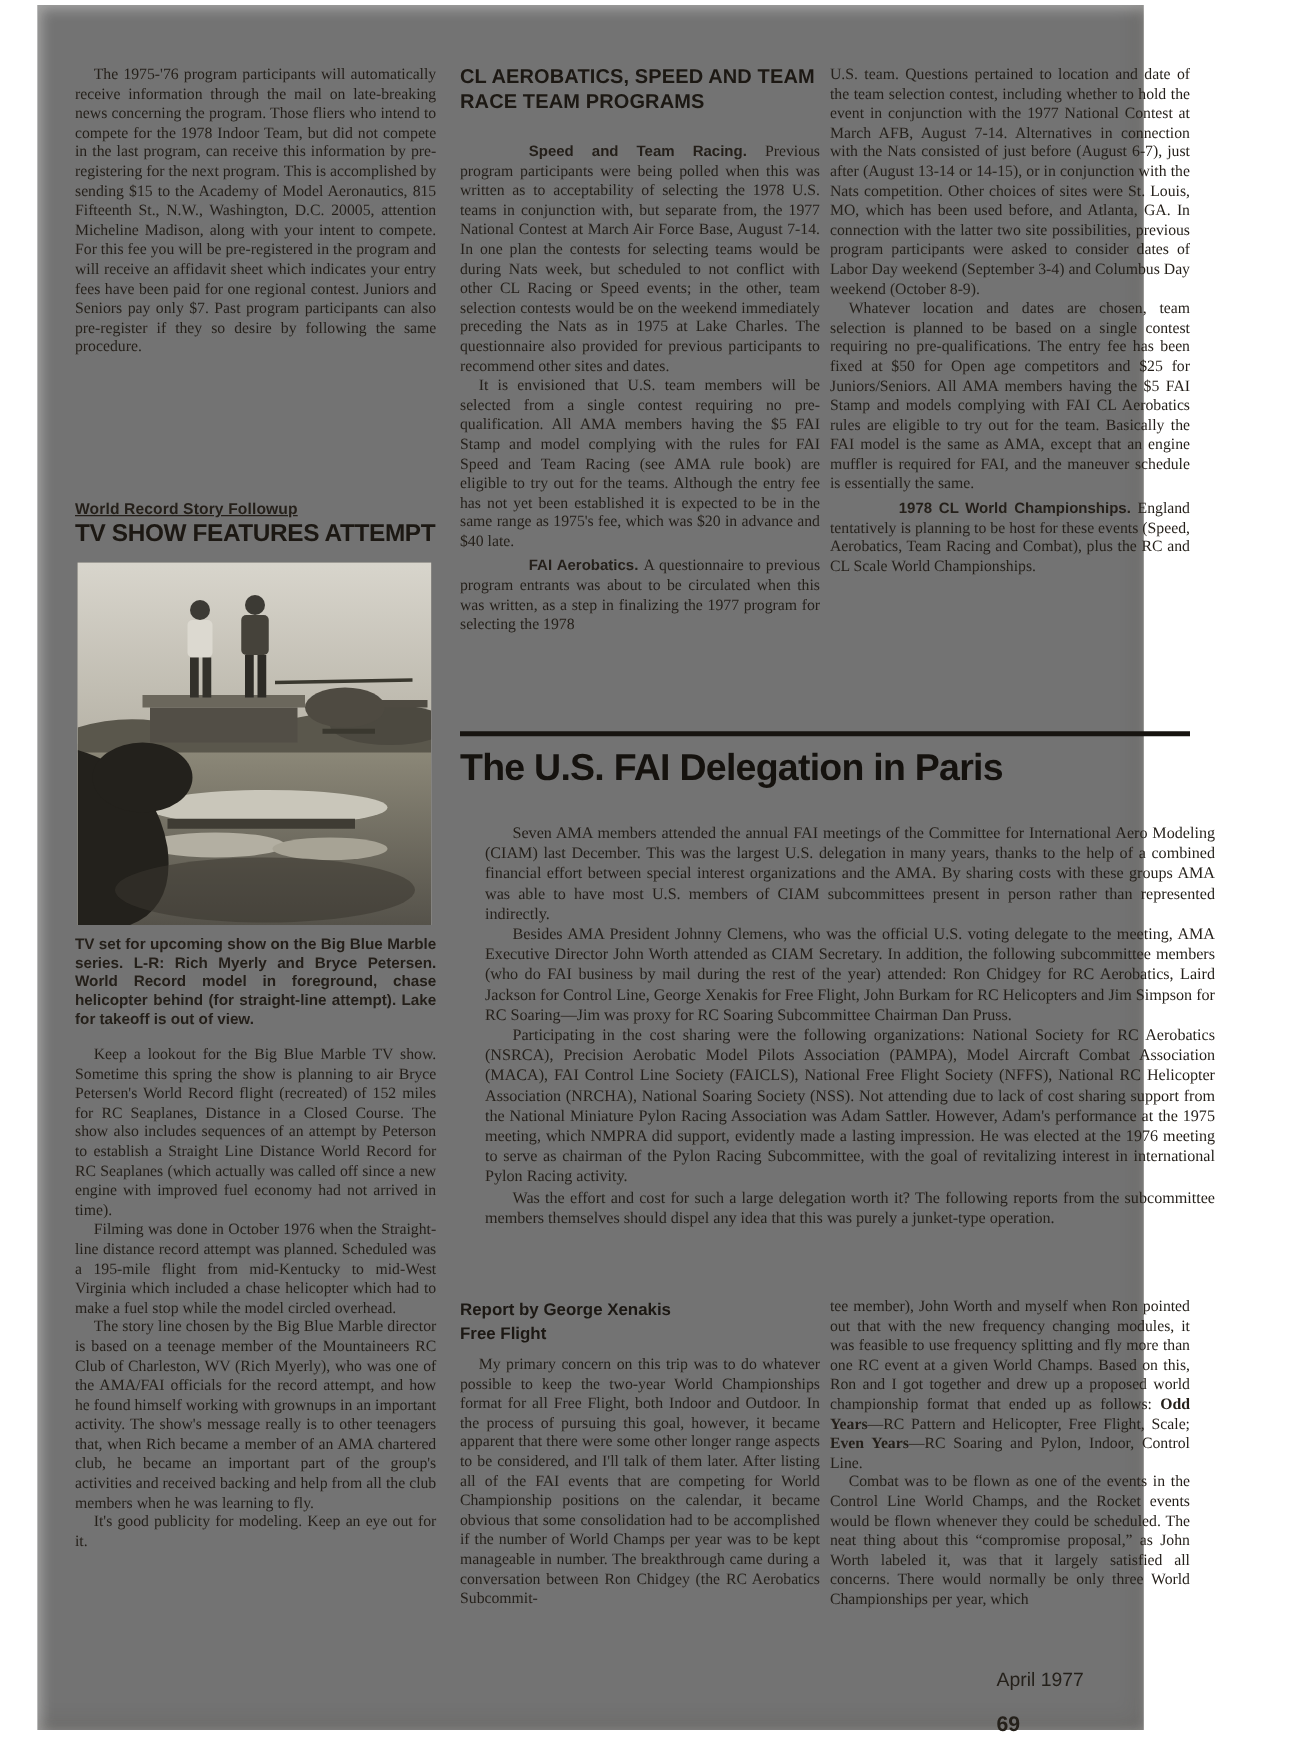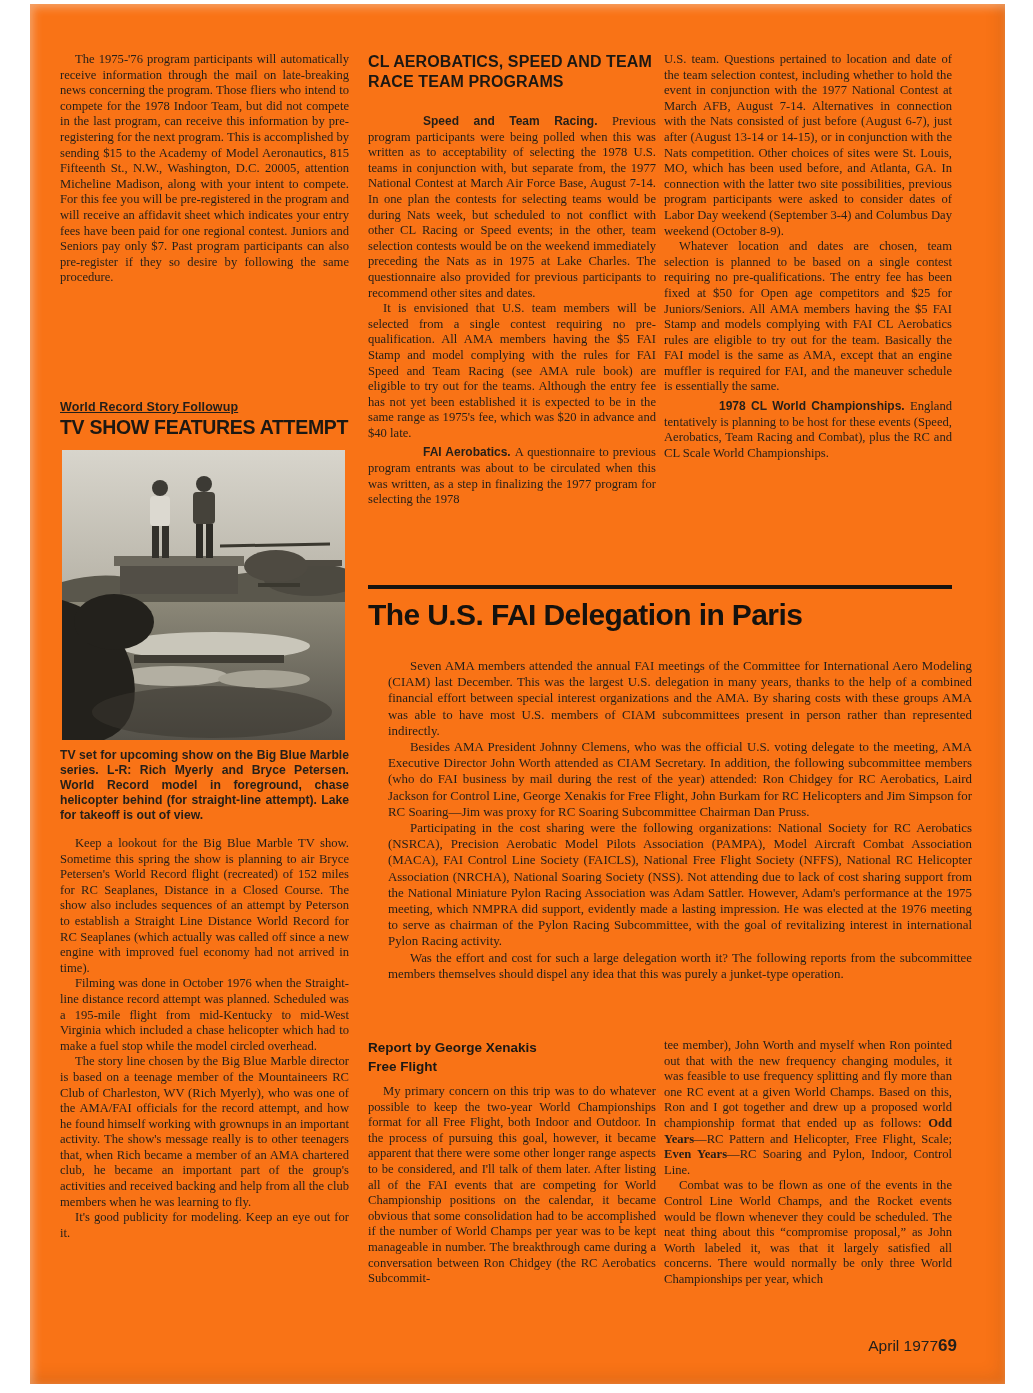--- a/index.html
+++ b/index.html
@@ -2,22 +2,22 @@
 <html lang="en"><head>
 <meta charset="utf-8">
 <style>
   html,body{margin:0;padding:0;}
   body{
     width:1033px;height:1393px;position:relative;
     background:#ffffff;
     font-family:"Liberation Serif", serif;
   }
   .page{
-    position:absolute;left:30px;top:4px;width:975px;height:1380px;
-    background:#f97316;
+    position:absolute;left:30px;top:4px;width:885px;height:1380px;
+    background:#737373;
     box-shadow:inset -5px -7px 16px rgba(60,50,30,0.12), inset 3px 3px 10px rgba(255,255,255,0.4);
   }
   .abs{position:absolute;}
   .body-text{
     font-size:12.6px;line-height:15.6px;text-align:justify;color:#241f19;
     hyphens:auto;-webkit-hyphens:auto;
   }
   .body-text p{margin:0;text-indent:15px;}
   .body-text p.noindent{text-indent:0;}
   .body-text p.gap{margin-top:4px;}
@@ -45,21 +45,21 @@
   }
   .fai-intro{font-size:12.9px;line-height:16.2px;margin-left:20px;}
   .fai-intro p{text-indent:22px;}
   .report-head{
     font-family:"Liberation Sans", sans-serif;font-weight:bold;font-size:13.5px;line-height:19px;
     color:#1c1813;
   }
   .photo-frame{overflow:hidden;background:#b9b5a9;}
   .footer{
     font-family:"Liberation Sans", sans-serif;color:#24201a;
-    display:flex;align-items:baseline;
+    display:flex;align-items:baseline;gap:16px;flex-direction:column;
   }
   .footer .date{font-size:15.5px;}
   .footer .pageno{font-size:17px;font-weight:bold;}
   b.inline{font-weight:bold;}
 </style>
 </head>
 <body>
 
 <div class="page">
 

